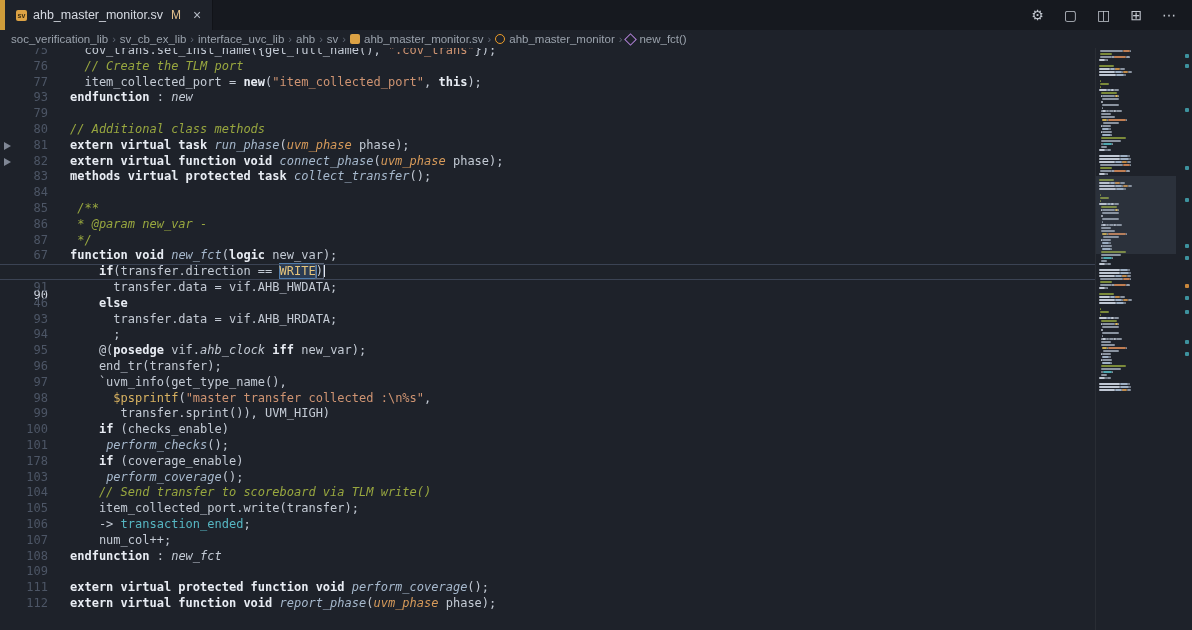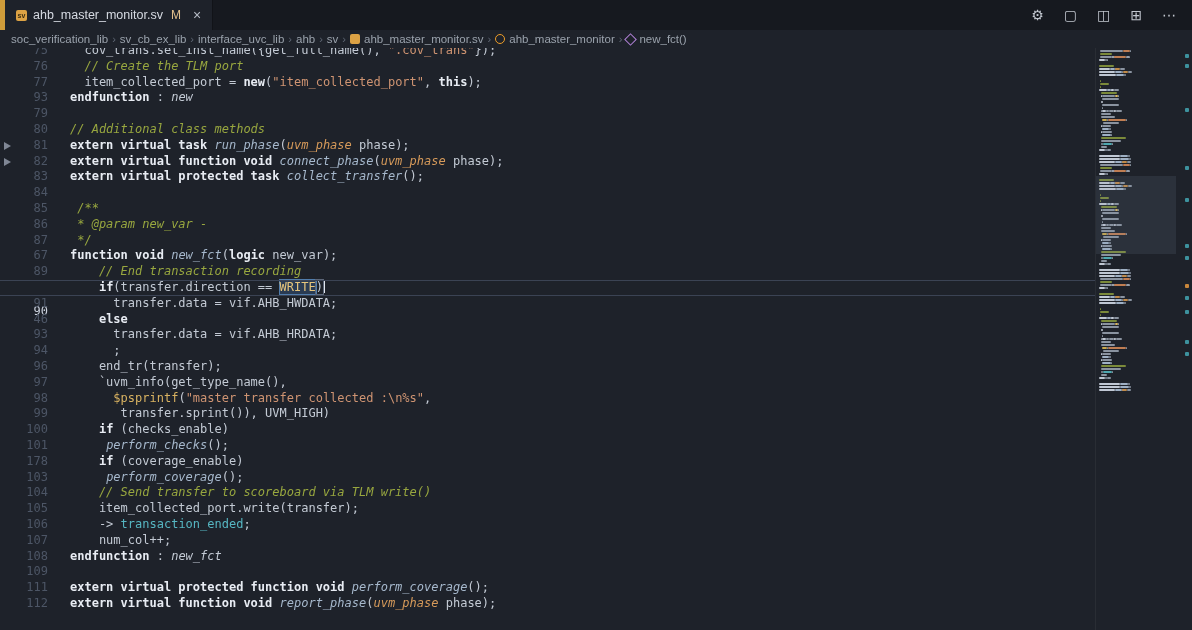--- a/index.html
+++ b/index.html
@@ -125,32 +125,32 @@
   <div class="editor">
     <div class="code-area" id="code-area">
         <div class="row"><span class="glyph"></span><span class="ln">75</span><span class="code"><span class="d">  cov_trans.set_inst_name({get_full_name(), </span><span class="s">".cov_trans"</span><span class="d">});</span></span></div>
         <div class="row"><span class="glyph"></span><span class="ln">76</span><span class="code"><span class="c">  // Create the TLM port</span></span></div>
         <div class="row"><span class="glyph"></span><span class="ln">77</span><span class="code"><span class="d">  item_collected_port = </span><span class="k">new</span><span class="d">(</span><span class="s">"item_collected_port"</span><span class="d">, </span><span class="k">this</span><span class="d">);</span></span></div>
         <div class="row"><span class="glyph"></span><span class="ln">93</span><span class="code"><span class="k">endfunction</span><span class="d"> : </span><span class="i">new</span></span></div>
         <div class="row"><span class="glyph"></span><span class="ln">79</span><span class="code"></span></div>
         <div class="row"><span class="glyph"></span><span class="ln">80</span><span class="code"><span class="c">// Additional class methods</span></span></div>
         <div class="row"><span class="glyph"><span class="marker"></span></span><span class="ln">81</span><span class="code"><span class="k">extern virtual task </span><span class="f">run_phase</span><span class="d">(</span><span class="t">uvm_phase</span><span class="d"> phase);</span></span></div>
         <div class="row"><span class="glyph"><span class="marker"></span></span><span class="ln">82</span><span class="code"><span class="k">extern virtual function void </span><span class="f">connect_phase</span><span class="d">(</span><span class="t">uvm_phase</span><span class="d"> phase);</span></span></div>
-        <div class="row"><span class="glyph"></span><span class="ln">83</span><span class="code"><span class="k">extern virtual protected task </span><span class="f">collect_transfer</span><span class="d">();</span></span></div>
+        <div class="row"><span class="glyph"></span><span class="ln">83</span><span class="code"><span class="k">methods virtual protected task </span><span class="f">collect_transfer</span><span class="d">();</span></span></div>
         <div class="row"><span class="glyph"></span><span class="ln">84</span><span class="code"></span></div>
         <div class="row"><span class="glyph"></span><span class="ln">85</span><span class="code"><span class="c"> /**</span></span></div>
         <div class="row"><span class="glyph"></span><span class="ln">86</span><span class="code"><span class="c"> * @param new_var -</span></span></div>
         <div class="row"><span class="glyph"></span><span class="ln">87</span><span class="code"><span class="c"> */</span></span></div>
         <div class="row"><span class="glyph"></span><span class="ln">67</span><span class="code"><span class="k">function void </span><span class="f">new_fct</span><span class="d">(</span><span class="k">logic</span><span class="d"> new_var);</span></span></div>
-        <div class="row"><span class="glyph"></span><span class="ln">89</span><span class="code"><span class="c">    // End transaction recording</span></span></div>
         <div class="row cur"><span class="glyph"></span><span class="ln">90</span><span class="code"><span class="d">    </span><span class="k">if</span><span class="d">(transfer.direction == </span><span class="w">WRITE</span><span class="b">)</span><span class="caret"></span></span></div>
         <div class="row"><span class="glyph"></span><span class="ln">91</span><span class="code"><span class="d">      transfer.data = vif.AHB_HWDATA;</span></span></div>
         <div class="row"><span class="glyph"></span><span class="ln">46</span><span class="code"><span class="d">    </span><span class="k">else</span></span></div>
         <div class="row"><span class="glyph"></span><span class="ln">93</span><span class="code"><span class="d">      transfer.data = vif.AHB_HRDATA;</span></span></div>
         <div class="row"><span class="glyph"></span><span class="ln">94</span><span class="code"><span class="d">      ;</span></span></div>
+        <div class="row"><span class="glyph"></span><span class="ln">95</span><span class="code"><span class="d">    @(</span><span class="k">posedge</span><span class="d"> vif.</span><span class="i">ahb_clock</span><span class="d"> </span><span class="k">iff</span><span class="d"> new_var);</span></span></div>
         <div class="row"><span class="glyph"></span><span class="ln">96</span><span class="code"><span class="d">    end_tr(transfer);</span></span></div>
         <div class="row"><span class="glyph"></span><span class="ln">97</span><span class="code"><span class="d">    `uvm_info(get_type_name(),</span></span></div>
         <div class="row"><span class="glyph"></span><span class="ln">98</span><span class="code"><span class="d">      </span><span class="y">$psprintf</span><span class="d">(</span><span class="s">"master transfer collected :\n%s"</span><span class="d">,</span></span></div>
         <div class="row"><span class="glyph"></span><span class="ln">99</span><span class="code"><span class="d">       transfer.sprint()), UVM_HIGH)</span></span></div>
         <div class="row"><span class="glyph"></span><span class="ln">100</span><span class="code"><span class="d">    </span><span class="k">if</span><span class="d"> (checks_enable)</span></span></div>
         <div class="row"><span class="glyph"></span><span class="ln">101</span><span class="code"><span class="d">     </span><span class="f">perform_checks</span><span class="d">();</span></span></div>
         <div class="row"><span class="glyph"></span><span class="ln">178</span><span class="code"><span class="d">    </span><span class="k">if</span><span class="d"> (coverage_enable)</span></span></div>
         <div class="row"><span class="glyph"></span><span class="ln">103</span><span class="code"><span class="d">     </span><span class="f">perform_coverage</span><span class="d">();</span></span></div>
         <div class="row"><span class="glyph"></span><span class="ln">104</span><span class="code"><span class="c">    // Send transfer to scoreboard via TLM write()</span></span></div>
         <div class="row"><span class="glyph"></span><span class="ln">105</span><span class="code"><span class="d">    item_collected_port.write(transfer);</span></span></div>

